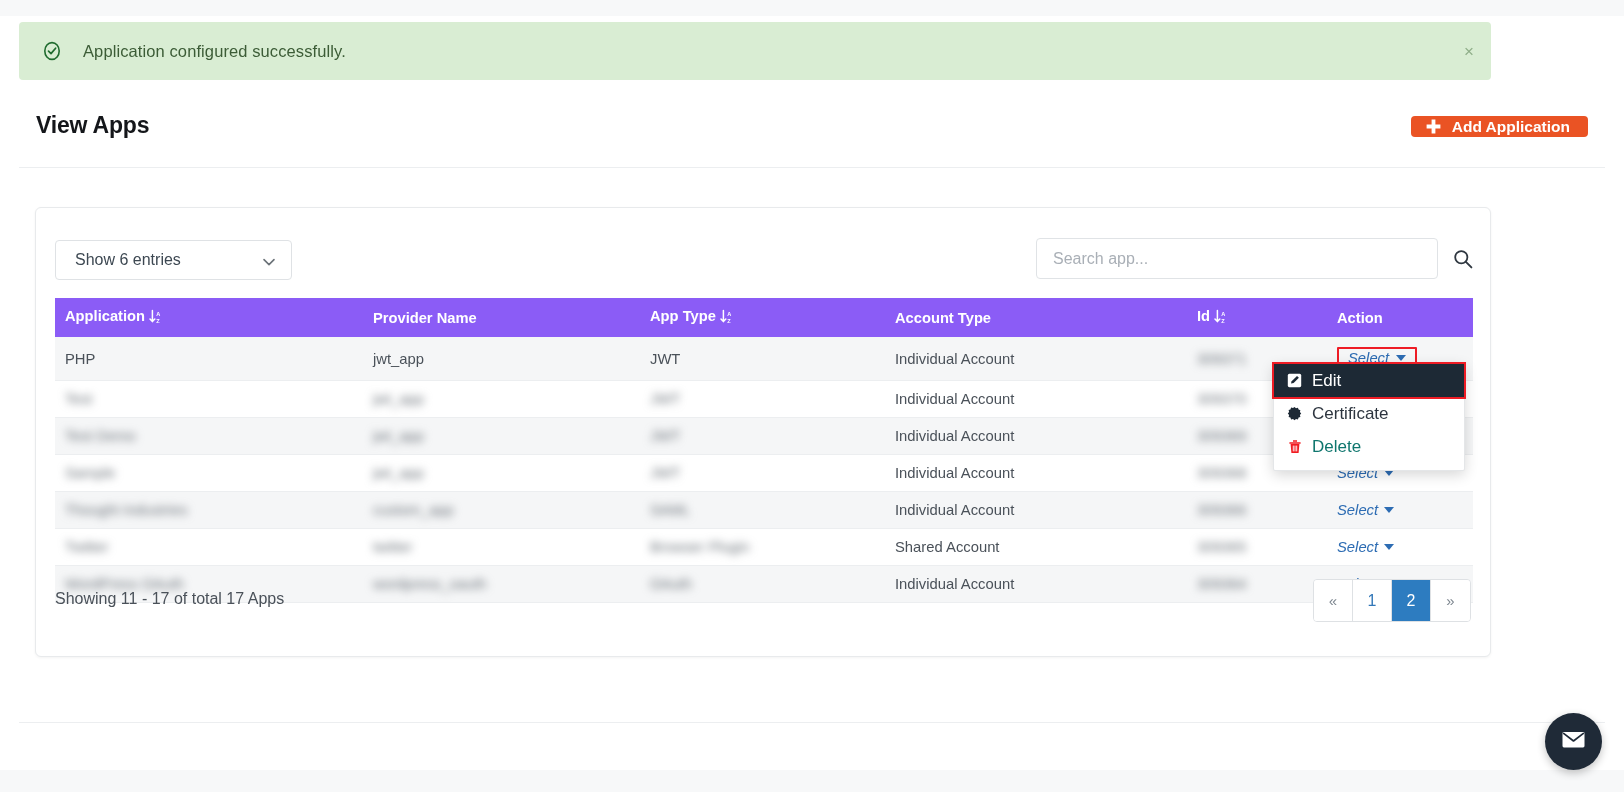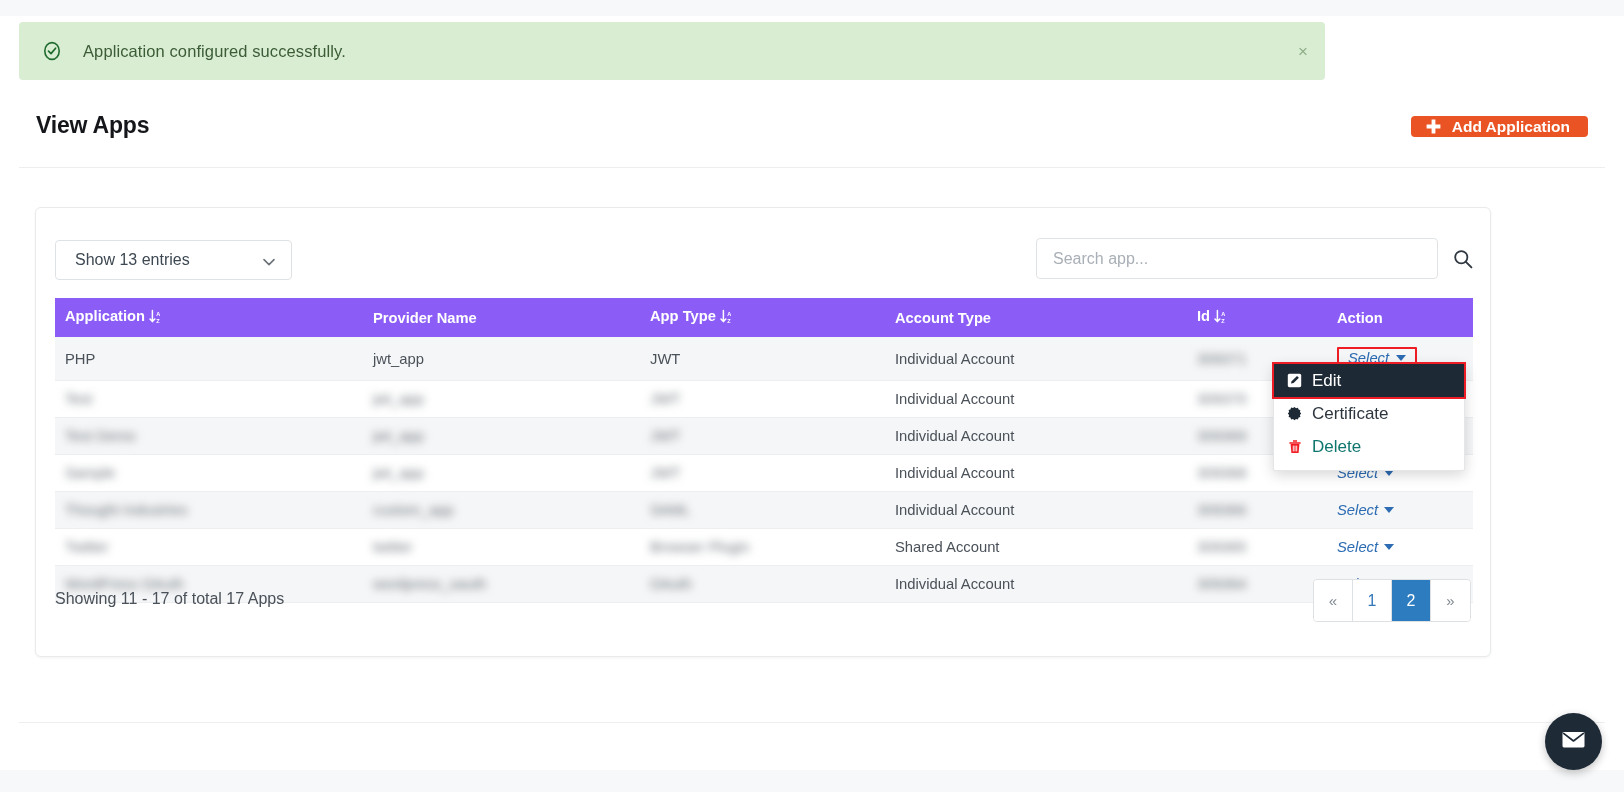--- a/index.html
+++ b/index.html
@@ -12,21 +12,21 @@
   body { position: relative; }
 
   
   .top-strip {
     position: absolute; top: 0; left: 0; width: 1624px; height: 16px;
     background: #f7f8f9;
   }
 
   
   .alert {
-    position: absolute; left: 19px; top: 22px; width: 1306px; height: 58px;
+    position: absolute; left: 19px; top: 22px; width: 1472px; height: 58px;
     background: #d9edd3; border-radius: 4px;
     display: flex; align-items: center;
   }
   .alert-icon {
     margin-left: 23px; width: 20px; height: 20px; flex: 0 0 20px;
     display: flex; align-items: center; justify-content: center;
   }
   .alert-text {
     margin-left: 21px; font-size: 16.5px; color: #3c5c36; letter-spacing: .1px;
   }
@@ -212,21 +212,21 @@
         <path d="M6.6 1.6h3.8v5h5v3.8h-5v5H6.6v-5h-5V6.6h5z" fill="#ffffff"></path>
       </svg>
     </span>
     <span>Add Application</span>
   </button>
 </div>
 
 <div class="card">
 
   <div class="entries-select">
-    <span class="entries-label">Show 13 entries</span>
+    <span class="entries-label">Show 6 entries</span>
     <span class="chevron">
       <svg width="16" height="16" viewBox="0 0 16 16">
         <path d="M3 5.6 L8 10.6 L13 5.6" fill="none" stroke="#6b7278" stroke-width="1.6" stroke-linecap="round" stroke-linejoin="round"></path>
       </svg>
     </span>
   </div>
 
   <div class="search-wrap">
     <input class="search-input" type="text" placeholder="Search app..." style="">
   </div>

